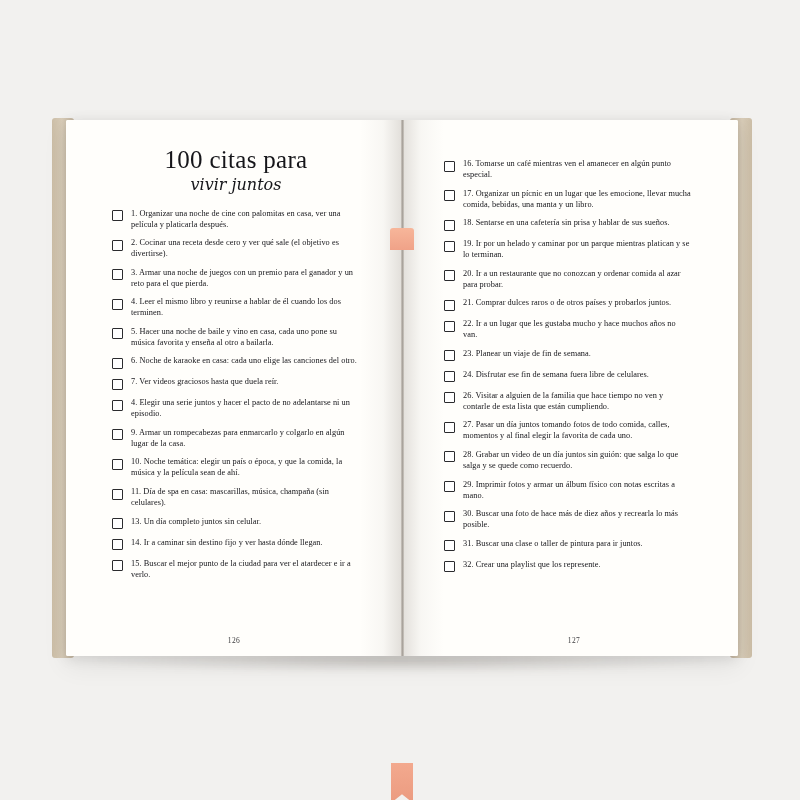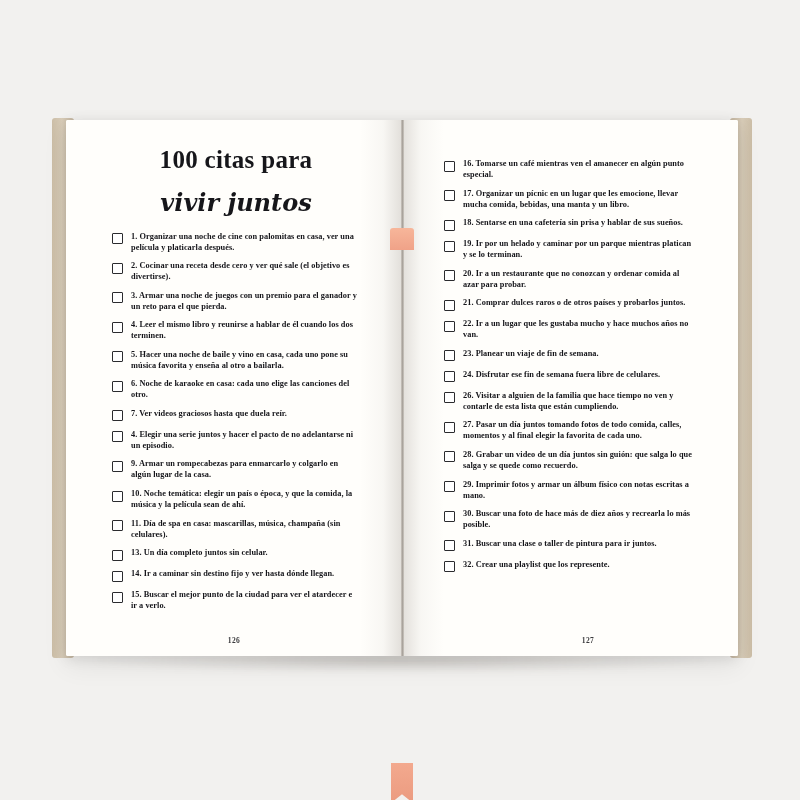--- a/index.html
+++ b/index.html
@@ -19,21 +19,20 @@
     background: #f2f1ef;
   }
 
   
   .book {
     position: absolute;
     left: 52px;
     top: 118px;
     width: 700px;
     height: 540px;
-    font-weight: bold;
   }
 
   
   .cover-left, .cover-right {
     position: absolute;
     top: 0;
     width: 22px;
     height: 100%;
     background: linear-gradient(90deg, #cbbda6 0%, #d9cdb9 45%, #c3b5a0 100%);
     border-radius: 3px;
@@ -146,23 +145,23 @@
   .title-main {
     font-family: "Liberation Serif", serif;
     font-size: 25px;
     letter-spacing: 0.3px;
     color: #16161a;
     line-height: 1.1;
   }
   .title-sub {
     font-family: "DejaVu Serif", serif;
     font-style: italic;
-    font-size: 24px;
+    font-size: 16px;
     color: #16161a;
-    margin-top: 14px;
+    margin-top: 1px;
   }
 
   ul.items {
     list-style: none;
     margin: 12px;
     padding: 0;
   }
   ul.items li {
     display: flex;
     align-items: flex-start;
@@ -191,21 +190,21 @@
     bottom: 11px;
     width: 100%;
     left: 0;
     text-align: center;
     font-family: "Liberation Serif", serif;
     font-size: 7.5px;
     color: #3a3a3d;
     letter-spacing: 0.4px;
   }
   .left .folio  { padding-right: 18px; }
-  .right .folio { padding-left: 18px; }
+  .right .folio { padding-left: 4px; }
 
   
   .book-shadow {
     position: absolute;
     left: 96px;
     top: 648px;
     width: 610px;
     height: 24px;
     background: radial-gradient(ellipse at center, rgba(90,80,70,0.22) 0%, rgba(90,80,70,0.06) 55%, rgba(255,255,255,0) 78%);
     filter: blur(3px);

